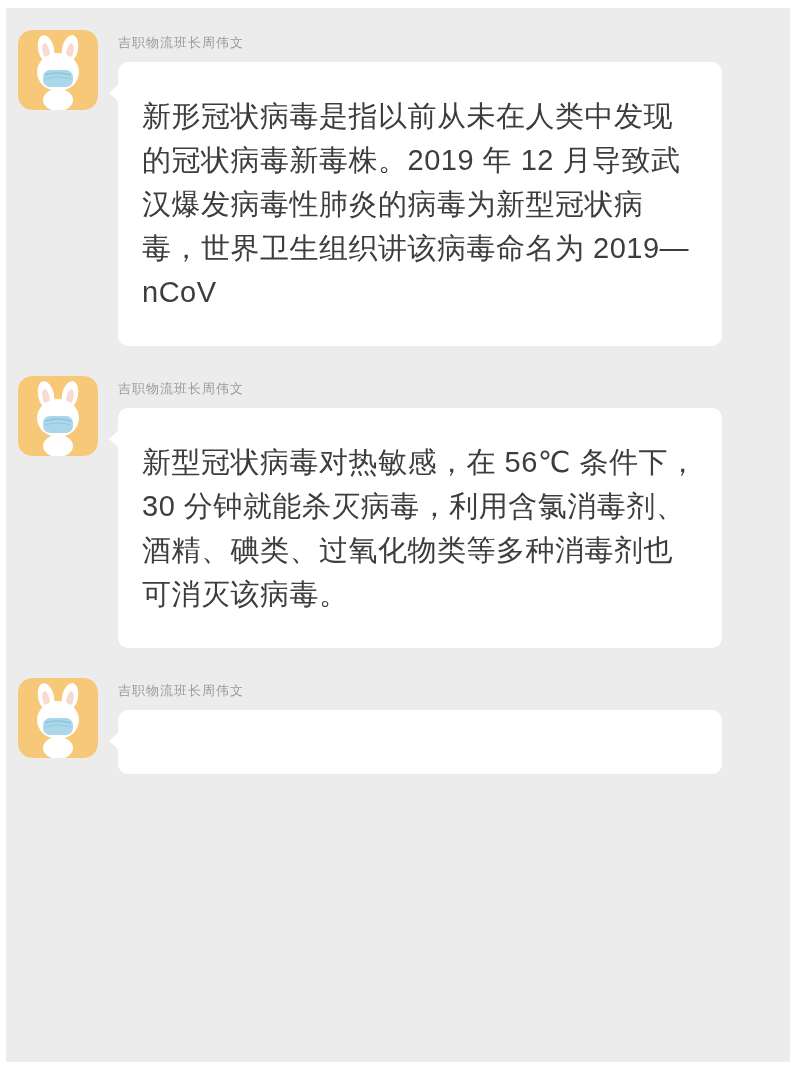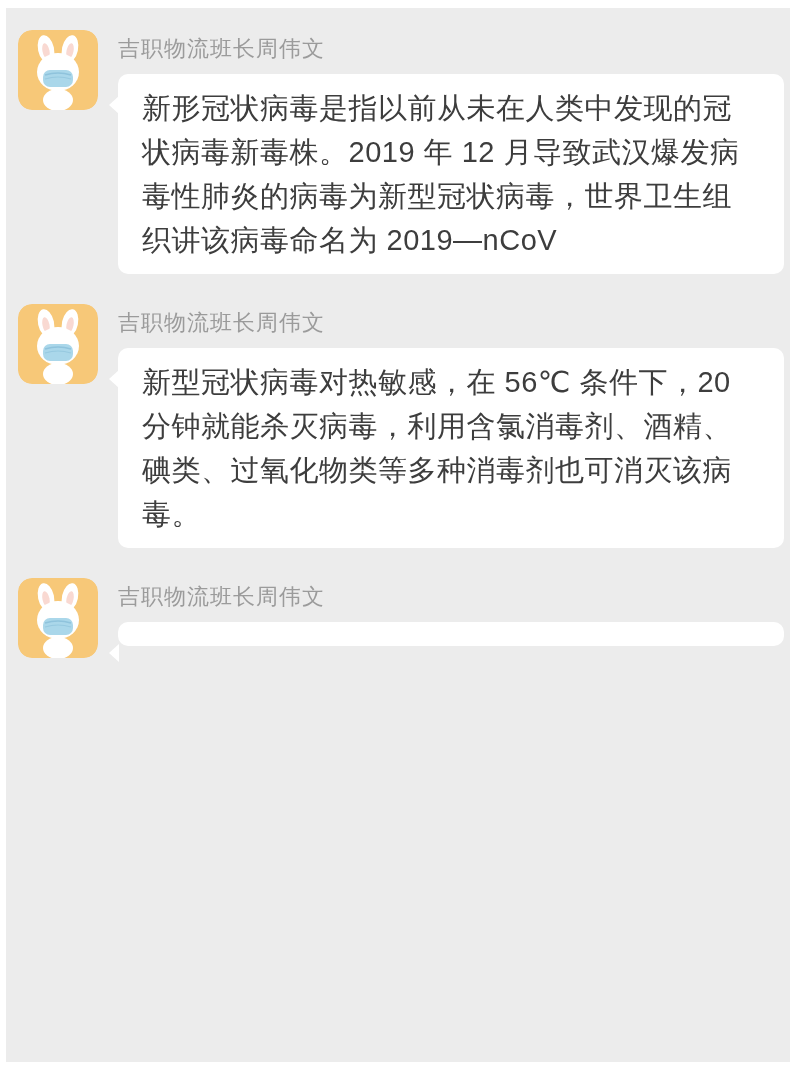--- a/index.html
+++ b/index.html
@@ -24,32 +24,32 @@
   }
   .avatar {
     width: 80px; height: 80px;
     flex: 0 0 80px;
     border-radius: 14px;
     overflow: hidden;
   }
   .avatar svg { display: block; width: 80px; height: 80px; }
   .content { margin-left: 20px; }
   .username {
-    font-size: 22px;
+    font-size: 13px;
     color: #9b9b9b;
     margin-top: 4px;
     margin-bottom: 10px;
     letter-spacing: 1px;
   }
   .bubble {
     position: relative;
-    width: 666px;
+    width: 604px;
     background: #ffffff;
     border-radius: 10px;
-    padding: 12px 24px;
+    padding: 32px 24px;
     font-size: 29px;
     line-height: 44px;
     color: #3d3d3d;
     letter-spacing: 0.5px;
     word-break: break-all;
   }
   .bubble-tail {
     position: absolute;
     left: -9px; top: 22px;
     width: 0; height: 0;
@@ -99,21 +99,21 @@
         <ellipse cx="40" cy="70" rx="15" ry="11" fill="#ffffff"></ellipse>
         <rect x="25" y="40" width="30" height="17" rx="7" fill="#aad7ea"></rect>
         <path d="M27 45 Q40 41 53 45" stroke="#8fc3dc" fill="none" stroke-width="1.5"></path>
         <path d="M27 49 Q40 45 53 49" stroke="#8fc3dc" fill="none" stroke-width="1.2" opacity="0.7"></path>
       </svg>
     </div>
     <div class="content">
       <div class="username">吉职物流班长周伟文</div>
       <div class="bubble">
         <span class="bubble-tail"></span>
-        <span>新型冠状病毒对热敏感，在 56℃ 条件下，20 分钟就能杀灭病毒，利用含氯消毒剂、酒精、碘类、过氧化物类等多种消毒剂也可消灭该病毒。</span>
+        <span>新型冠状病毒对热敏感，在 56℃ 条件下，30 分钟就能杀灭病毒，利用含氯消毒剂、酒精、碘类、过氧化物类等多种消毒剂也可消灭该病毒。</span>
       </div>
     </div>
   </div>
 
   <div class="message">
     <div class="avatar">
       <svg viewBox="0 0 80 80">
         <rect x="0" y="0" width="80" height="80" rx="14" fill="#f7c878"></rect>
         <ellipse cx="28" cy="19" rx="8" ry="14" fill="#ffffff" transform="rotate(-12 28 19)"></ellipse>
         <ellipse cx="52" cy="19" rx="8" ry="14" fill="#ffffff" transform="rotate(12 52 19)"></ellipse>

